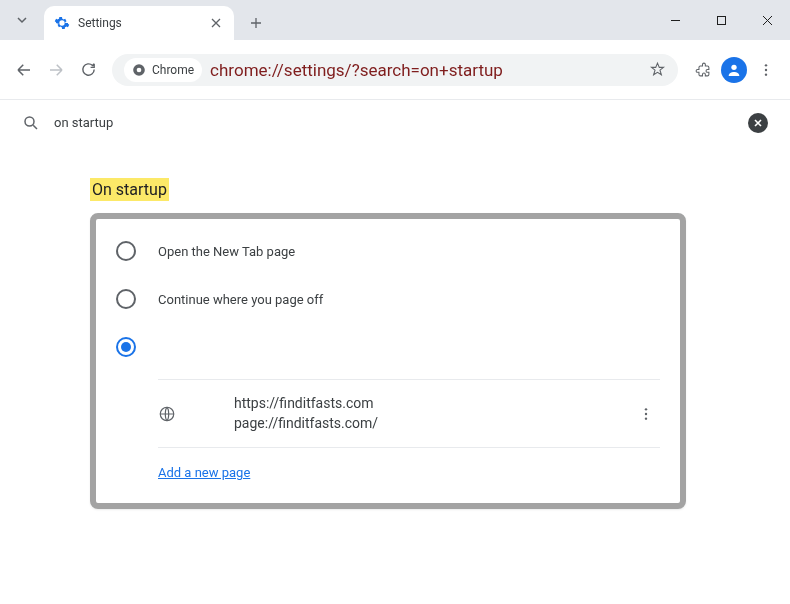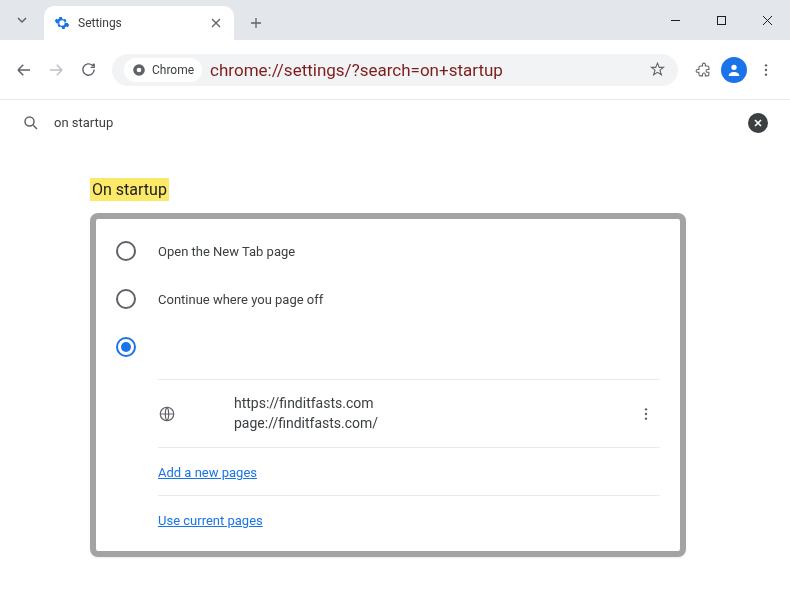--- a/index.html
+++ b/index.html
@@ -196,20 +196,17 @@
         </div>
         <div class="more-btn">
           <svg width="16" height="16" viewBox="0 0 24 24">
               <circle cx="12" cy="5" r="1.8" fill="#5f6368"></circle>
               <circle cx="12" cy="12" r="1.8" fill="#5f6368"></circle>
               <circle cx="12" cy="19" r="1.8" fill="#5f6368"></circle>
             </svg>
         </div>
       </div>
       <div class="link-row">
-        <a>Add a new pages</a>
+        <a>Add a new page</a>
       </div>
-      <div class="link-row">
-        <a>Use current pages</a>
-      </div>
     </div>
   </div>
 </div>
 
 </body></html>

